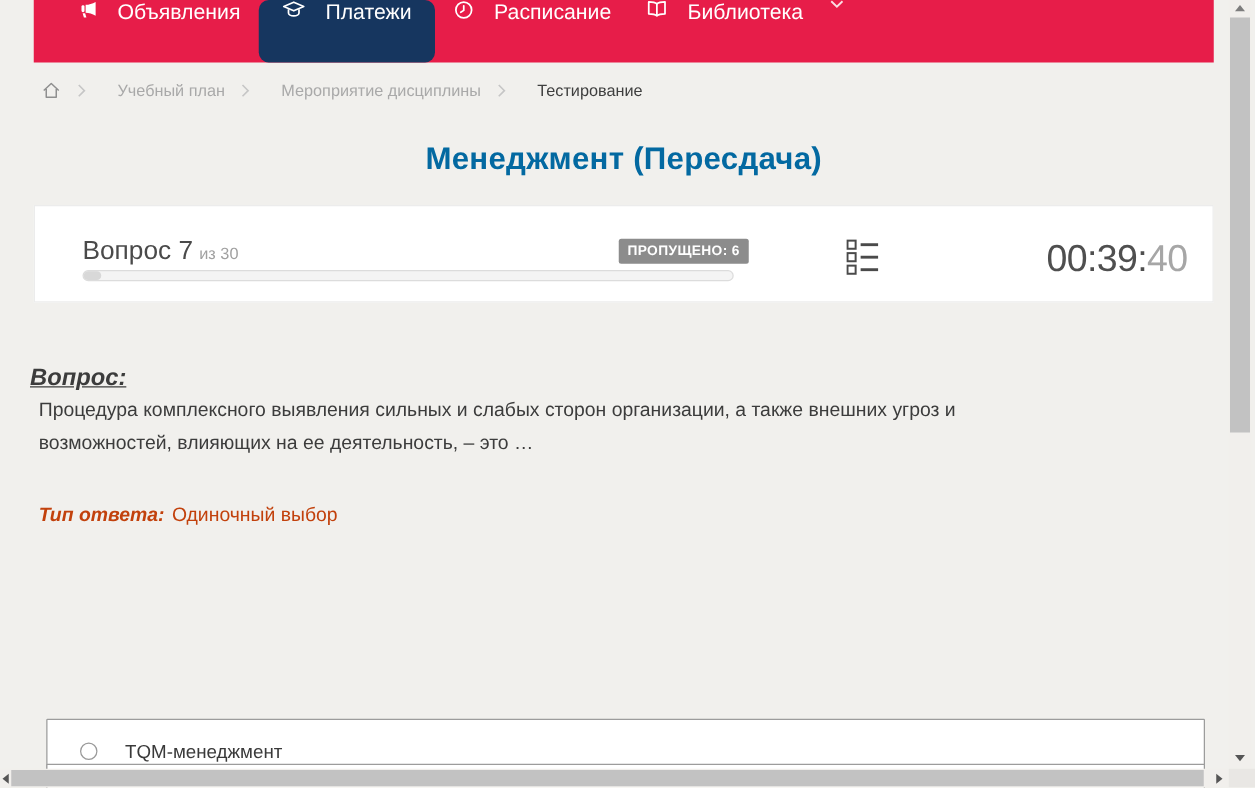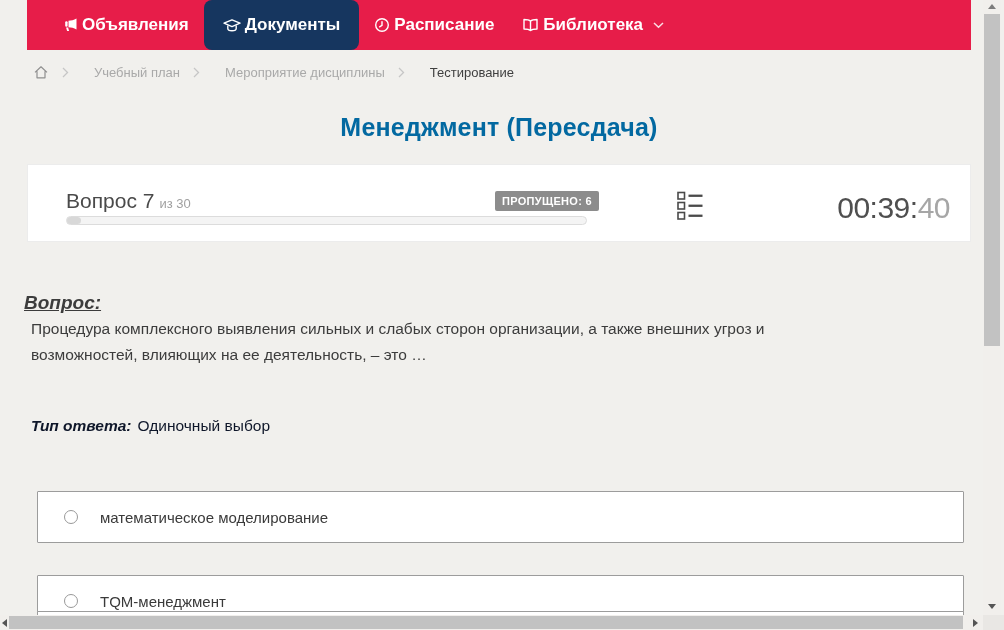--- a/index.html
+++ b/index.html
@@ -12,22 +12,22 @@
   }
   .screen { position:absolute; inset:0; width:1004px; height:630px; }
 
   
   .navbar {
     position:absolute; left:27px; top:0; width:944px; height:50px;
     background:#e71d49; display:flex; align-items:stretch;
     padding-left:21px;
   }
   .nav-item {
-    display:flex; align-items:center; gap:4px;
-    color:#fff; font-weight:bold; font-size:17px;
+    display:flex; align-items:flex-start; gap:16px;
+    color:#fff; font-weight:normal; font-size:17px;
     padding:0 14px; cursor:pointer; white-space:nowrap;
   }
   .nav-item.active {
     background:#16365f; border-radius:8px; padding:0 19px; margin:0 1px;
   }
   .nav-item .chev { margin-left:6px; opacity:.85; display:flex; align-items:center; }
   .nav-item svg { display:block; }
 
   
   .breadcrumb {
@@ -75,21 +75,21 @@
 
   
   .q-label {
     position:absolute; left:24px; top:292px;
     font-size:19px; font-weight:bold; font-style:italic; color:#3c3c3c;text-decoration:underline;
   }
   .q-text {
     position:absolute; left:31px; top:316px; width:835px;
     font-size:15.5px; line-height:26px; color:#3c3c3c;
   }
-  .q-type { position:absolute; left:31px; top:404px; font-size:15.5px; color:#0f172a;margin-top:13px; }
+  .q-type { position:absolute; left:31px; top:404px; font-size:15.5px; color:#c2410c; }
   .q-type-label { font-weight:bold; font-style:italic; margin-right:6px; }
 
   
   .option {
     position:absolute; left:37px; width:927px; height:52px;
     background:#fff; border:1px solid #9c9c9c; border-radius:1px;
     display:flex; align-items:center; cursor:pointer;
   }
   .radio {
     width:14px; height:14px; border:1px solid #999; border-radius:50%;
@@ -131,21 +131,21 @@
         <path fill="#fff" d="M4.1 10.6 L6.1 10.6 L7.1 14 L5.1 14 Z"></path>
       </svg>
       <span>Объявления</span>
     </div>
 
     <div class="nav-item active">
       <svg width="18" height="15" viewBox="0 0 18 15">
         <path d="M1 5.2 L9 1.8 L17 5.2 L9 8.6 Z" fill="none" stroke="#fff" stroke-width="1.4" stroke-linejoin="round"></path>
         <path d="M4.8 7.4 L4.8 10.4 C4.8 11.6 6.6 12.7 9 12.7 C11.4 12.7 13.2 11.6 13.2 10.4 L13.2 7.4" fill="none" stroke="#fff" stroke-width="1.4"></path>
       </svg>
-      <span>Документы</span>
+      <span>Платежи</span>
     </div>
 
     <div class="nav-item">
       <svg width="16" height="16" viewBox="0 0 16 16">
         <circle cx="8" cy="8" r="6.3" fill="none" stroke="#fff" stroke-width="1.4"></circle>
         <path d="M8 4.6 L8 8.3 L5.6 9.8" fill="none" stroke="#fff" stroke-width="1.4" stroke-linecap="round"></path>
       </svg>
       <span>Расписание</span>
     </div>
 
@@ -213,24 +213,20 @@
       <span>00:39:</span><span class="sec">40</span>
     </div>
   </section>
 
   <div class="q-label">Вопрос:</div>
   <p class="q-text">Процедура комплексного выявления сильных и слабых сторон организации, а также внешних угроз и возможностей, влияющих на ее деятельность, – это …</p>
   <p class="q-type">
     <span class="q-type-label">Тип ответа:</span><span>Одиночный выбор</span>
   </p>
 
-  <div class="option" style="top:491px;">
-    <span class="radio"></span>
-    <span class="option-label">математическое моделирование</span>
-  </div>
   <div class="option" style="top:575px;">
     <span class="radio"></span>
     <span class="option-label">TQM-менеджмент</span>
   </div>
   <div class="option" style="top:611px;"></div>
 
   <div class="v-scrollbar">
     <span class="arrow arrow-up"></span>
     <div class="v-thumb"></div>
     <span class="arrow arrow-down"></span>

